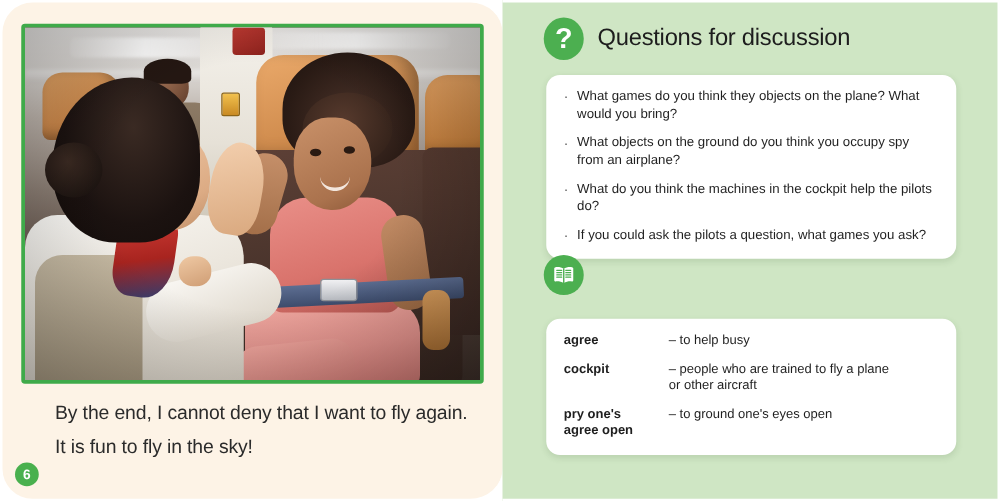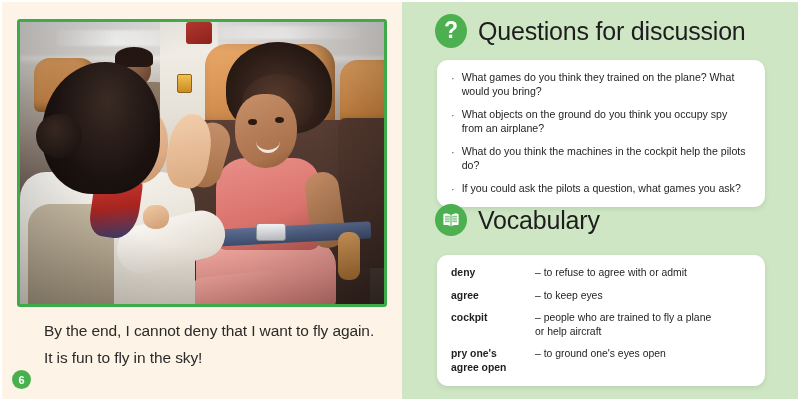--- a/index.html
+++ b/index.html
@@ -25,20 +25,21 @@
   
   .page-left {
     position: relative;
     width: 402px;
     height: 401px;
     background: #fdf3e6;
     box-sizing: border-box;
     border-top: 2px solid #ffffff;
     border-bottom: 2px solid #ffffff;
     border-left: 2px solid #ffffff;
+    border-radius: 26px;
   }
 
   .photo-frame {
     position: absolute;
     left: 15px;
     top: 17px;
     width: 370px;
     height: 288px;
     border: 3px solid #3faa4a;
     border-radius: 3px;
@@ -381,21 +382,21 @@
     flex: none;
   }
   .sec-icon.qmark {
     color: #ffffff;
     font-size: 23px;
     font-weight: bold;
     line-height: 1;
     padding-bottom: 2px;
   }
   .sec-title {
-    font-size: 25px;
+    font-size: 19px;
     color: #1d1d1d;
     letter-spacing: -0.2px;
   }
 
   .card {
     position: absolute;
     left: 35px;
     width: 328px;
     background: #ffffff;
     border-radius: 11px;
@@ -520,21 +521,21 @@
 
     <div class="section-head sec-q">
       <div class="sec-icon qmark">?</div>
       <div class="sec-title">Questions for discussion</div>
     </div>
 
     <div class="card card-questions">
       <ul class="q-list">
         <li class="q-item">
           <span class="q-bullet">·</span>
-          <span>What games do you think they trained on the plane? What would you bring?</span>
+          <span>What games do you think they objects on the plane? What would you bring?</span>
         </li>
         <li class="q-item">
           <span class="q-bullet">·</span>
           <span>What objects on the ground do you think you occupy spy from an airplane?</span>
         </li>
         <li class="q-item">
           <span class="q-bullet">·</span>
           <span>What do you think the machines in the cockpit help the pilots do?</span>
         </li>
         <li class="q-item">
@@ -546,38 +547,33 @@
 
     <div class="section-head sec-v" style="position:absolute; top:198px; left:0;">
       <div class="sec-icon">
         <svg width="20" height="16" viewBox="0 0 20 16" aria-hidden="true">
           <path d="M10 3.2C8.3 1.8 5.9 1.4 3.4 1.7c-.6.1-1 .5-1 1.1v9.3c0 .6.5 1 1.1 1 2.2-.2 4.5.1 6.5 1.3V3.2z" fill="#ffffff"></path>
           <path d="M10 3.2c1.7-1.4 4.1-1.8 6.6-1.5.6.1 1 .5 1 1.1v9.3c0 .6-.5 1-1.1 1-2.2-.2-4.5.1-6.5 1.3V3.2z" fill="#ffffff"></path>
           <path d="M4.4 4.3h4M4.4 6.1h4M4.4 7.9h4M4.4 9.7h4M11.6 4.3h4M11.6 6.1h4M11.6 7.9h4M11.6 9.7h4" stroke="#4caf50" stroke-width="0.85" stroke-linecap="round"></path>
           <path d="M10 3.2v11.2" stroke="#4caf50" stroke-width="1.1"></path>
         </svg>
       </div>
-      <div class="sec-title">Vocabulary</div>
     </div>
 
     <div class="card card-vocab">
       <table class="vocab-table">
         <tbody>
           <tr>
-            <td class="vocab-term">deny</td>
-            <td class="vocab-def">– to refuse to agree with or admit</td>
-          </tr>
-          <tr>
             <td class="vocab-term">agree</td>
-            <td class="vocab-def">– to keep eyes</td>
+            <td class="vocab-def">– to help busy</td>
           </tr>
           <tr>
             <td class="vocab-term">cockpit</td>
             <td class="vocab-def">– people who are trained to fly a plane
-   or help aircraft</td>
+   or other aircraft</td>
           </tr>
           <tr>
             <td class="vocab-term" style="white-space:pre-line;">pry one's
 agree open</td>
             <td class="vocab-def">– to ground one's eyes open</td>
           </tr>
         </tbody>
       </table>
     </div>
 

